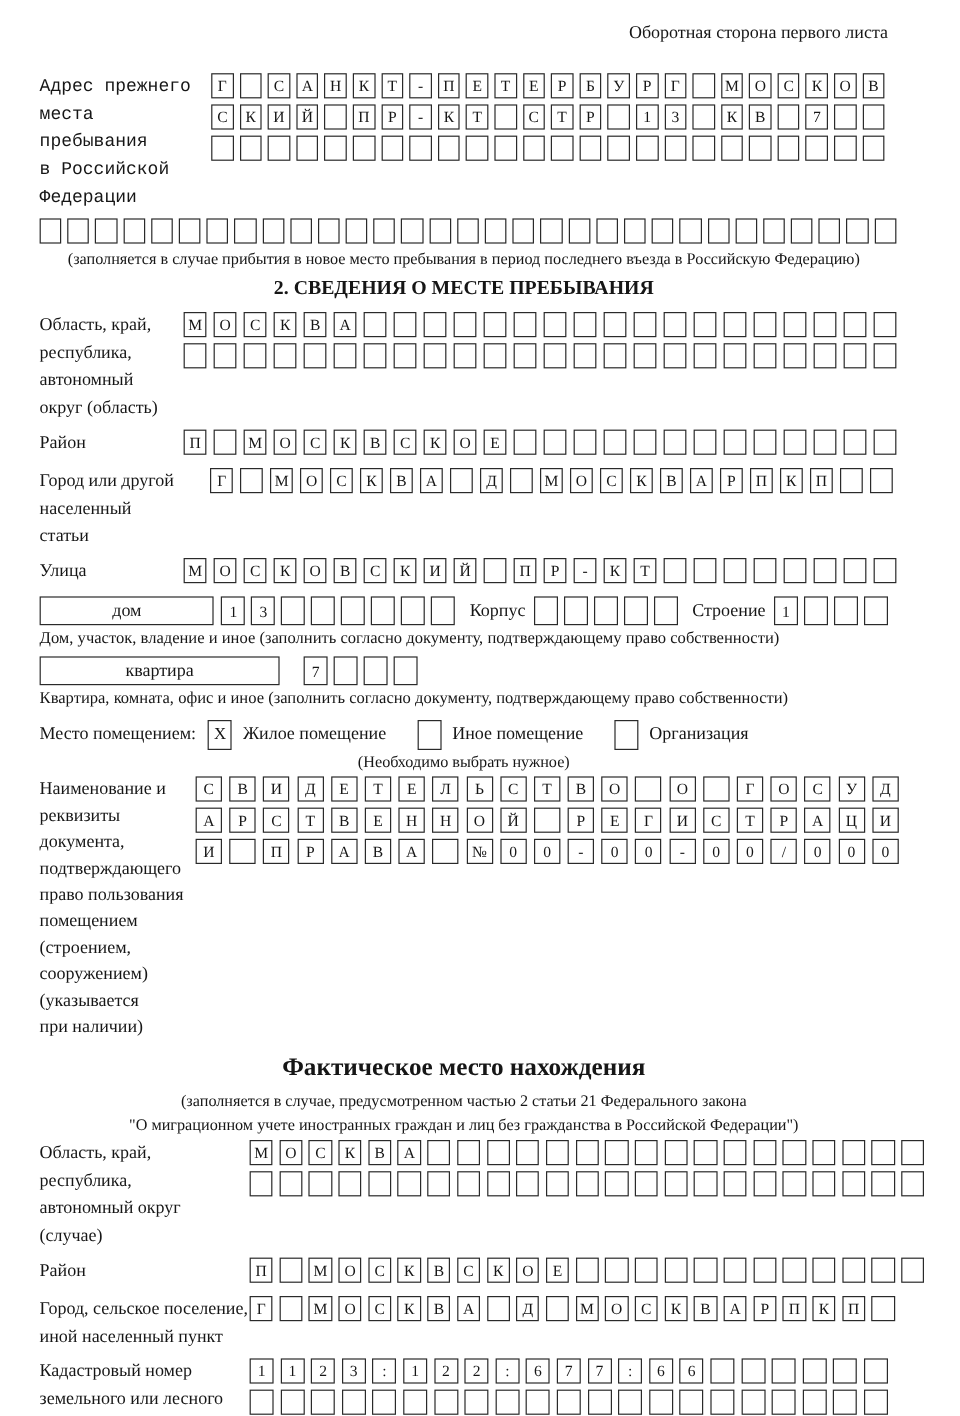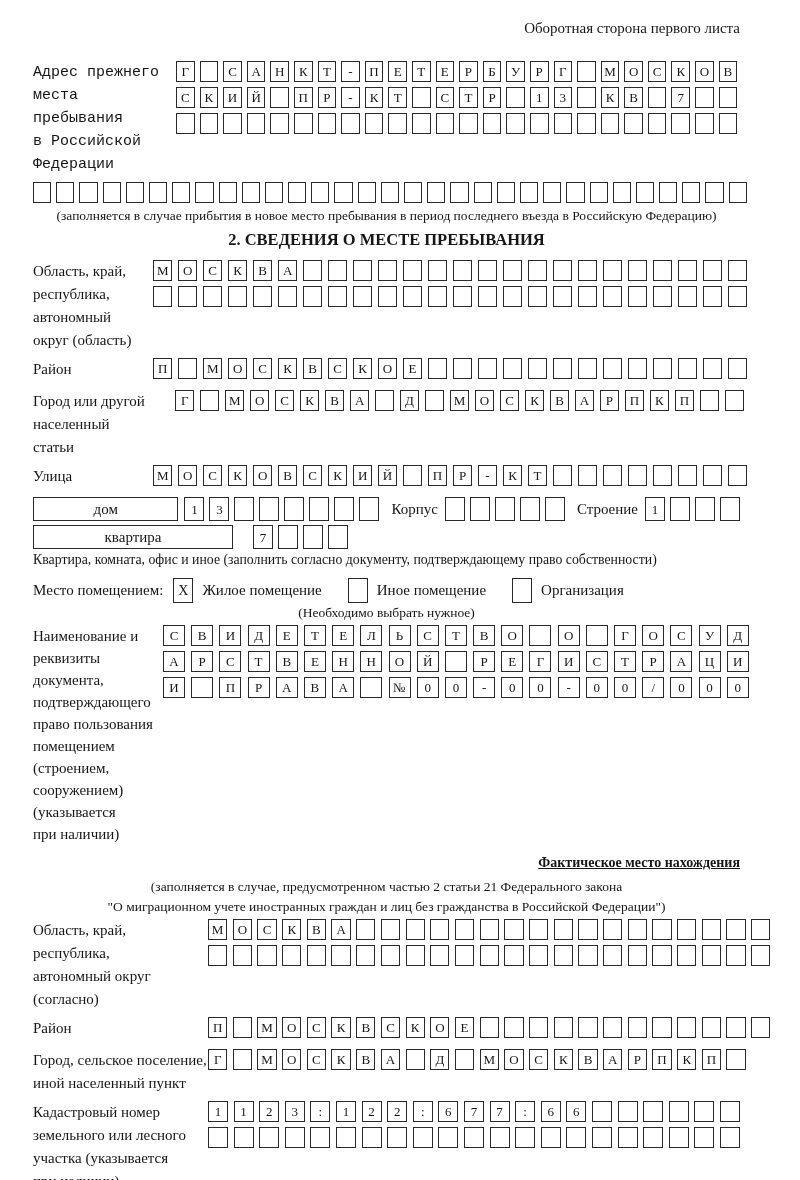--- a/index.html
+++ b/index.html
@@ -32,21 +32,21 @@
   .indent22 { margin-left: 22px; }
 
   .field { display: flex; margin-bottom: 6px; }
   .flabel { flex: 0 0 auto; line-height: 23px; font-size: 15px; }
   .w143 { width: 143px; font-family: Liberation Mono, monospace; } .w120 { width: 120px; } .w130 { width: 130px; } .w175 { width: 175px; }
   .frows { flex: 1 1 auto; }
 
   .note-c  { text-align: center; font-size: 13.5px; margin: 2px 0 4px; }
   .note-l  { text-align: left; font-size: 13.8px; margin: 1px 0 7px; }
   .sec-title { text-align: center; font-weight: bold; font-size: 16.5px; margin: 6px 0 10px; }
-  .sub-title { text-align: right; font-weight: bold; font-size: 14px; margin: 10px 0 8px; text-decoration: underline; }
+  .sub-title { text-align: center; font-weight: bold; font-size: 21px; margin: 10px 0 8px; }
 
   
   .inline-row { display: flex; align-items: center; margin: 4px 0 3px; }
   .wcell {
     border: 1.7px solid #2a2a2a; height: 24px;
     display: flex; align-items: center; justify-content: center;
     font-size: 15px;
   }
   .dom-cell { width: 164px; margin-right: 6px; }
   .kv-cell  { width: 200px; margin-right: 20px; }
@@ -382,20 +382,21 @@
         <span class="cb"></span>
       </div>
     <span class="mini-label">Строение</span>
     <div class="boxrow g-house">
         <span class="cb">1</span>
         <span class="cb"></span>
         <span class="cb"></span>
         <span class="cb"></span>
       </div>
   </div>
+  <div class="note-l">Дом, участок, владение и иное (заполнить согласно документу, подтверждающему право собственности)</div>
 
   <div class="inline-row">
     <div class="wcell kv-cell">квартира</div>
     <div class="boxrow g-house">
         <span class="cb">7</span>
         <span class="cb"></span>
         <span class="cb"></span>
         <span class="cb"></span>
       </div>
   </div>
@@ -496,21 +497,21 @@
 
   <div class="sub-title">Фактическое место нахождения</div>
   <div class="note-c">(заполняется в случае, предусмотренном частью 2 статьи 21 Федерального закона</div>
   <div class="note-c">"О миграционном учете иностранных граждан и лиц без гражданства в Российской Федерации")</div>
 
   <div class="field">
     <div class="flabel w175">
       <div>Область, край,</div>
       <div>республика,</div>
       <div>автономный округ</div>
-      <div>(согласно)</div>
+      <div>(случае)</div>
     </div>
     <div class="frows">
       <div class="boxrow g-fact">
           <span class="cb">М</span>
           <span class="cb">О</span>
           <span class="cb">С</span>
           <span class="cb">К</span>
           <span class="cb">В</span>
           <span class="cb">А</span>
           <span class="cb"></span>

